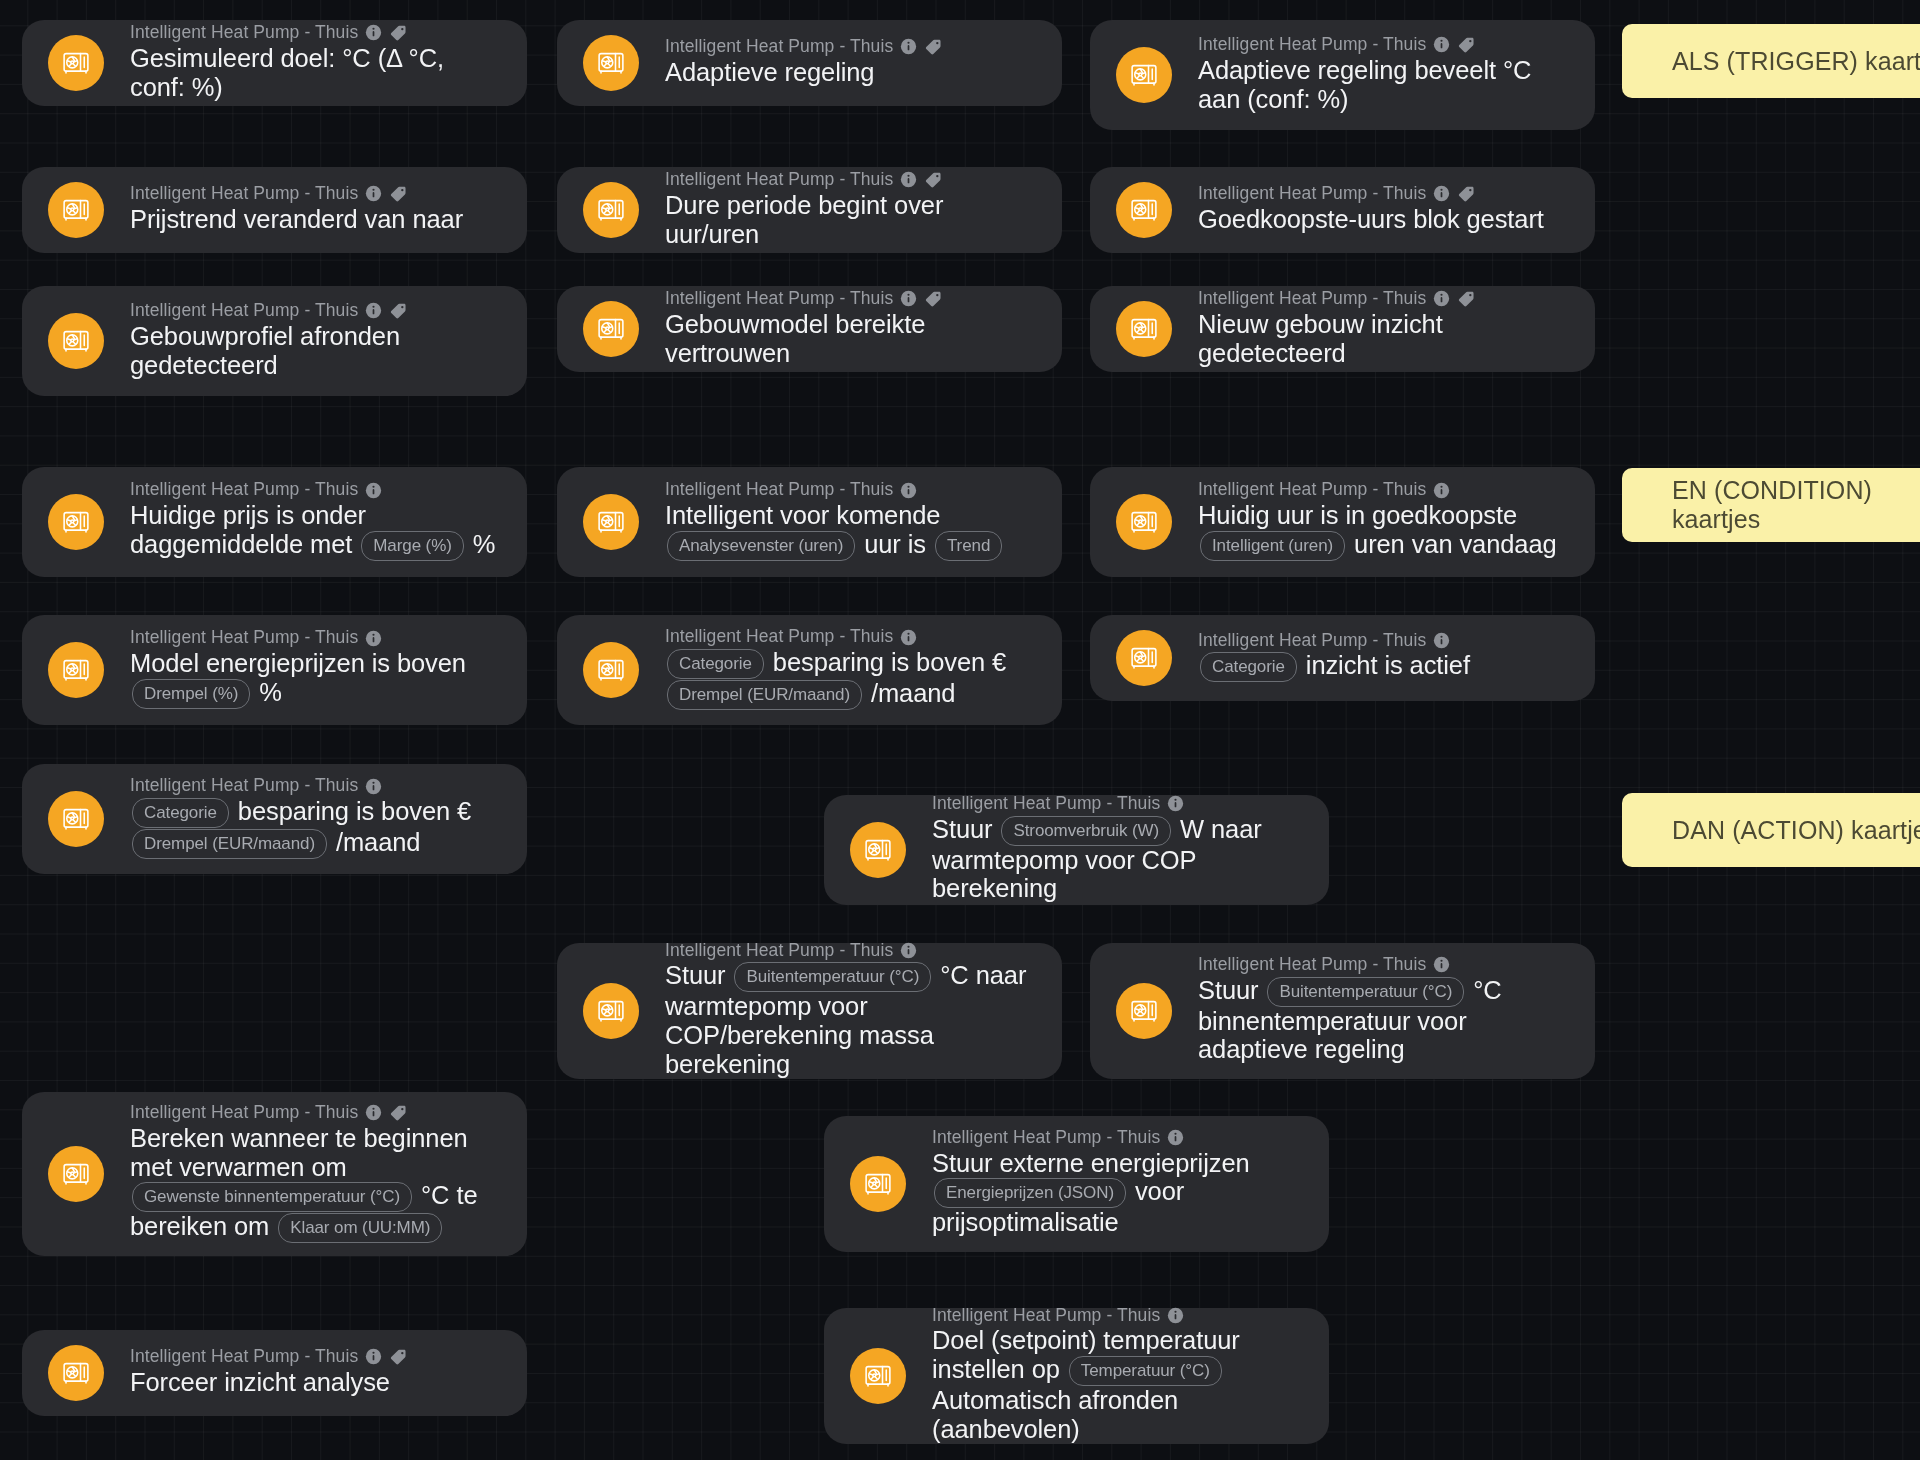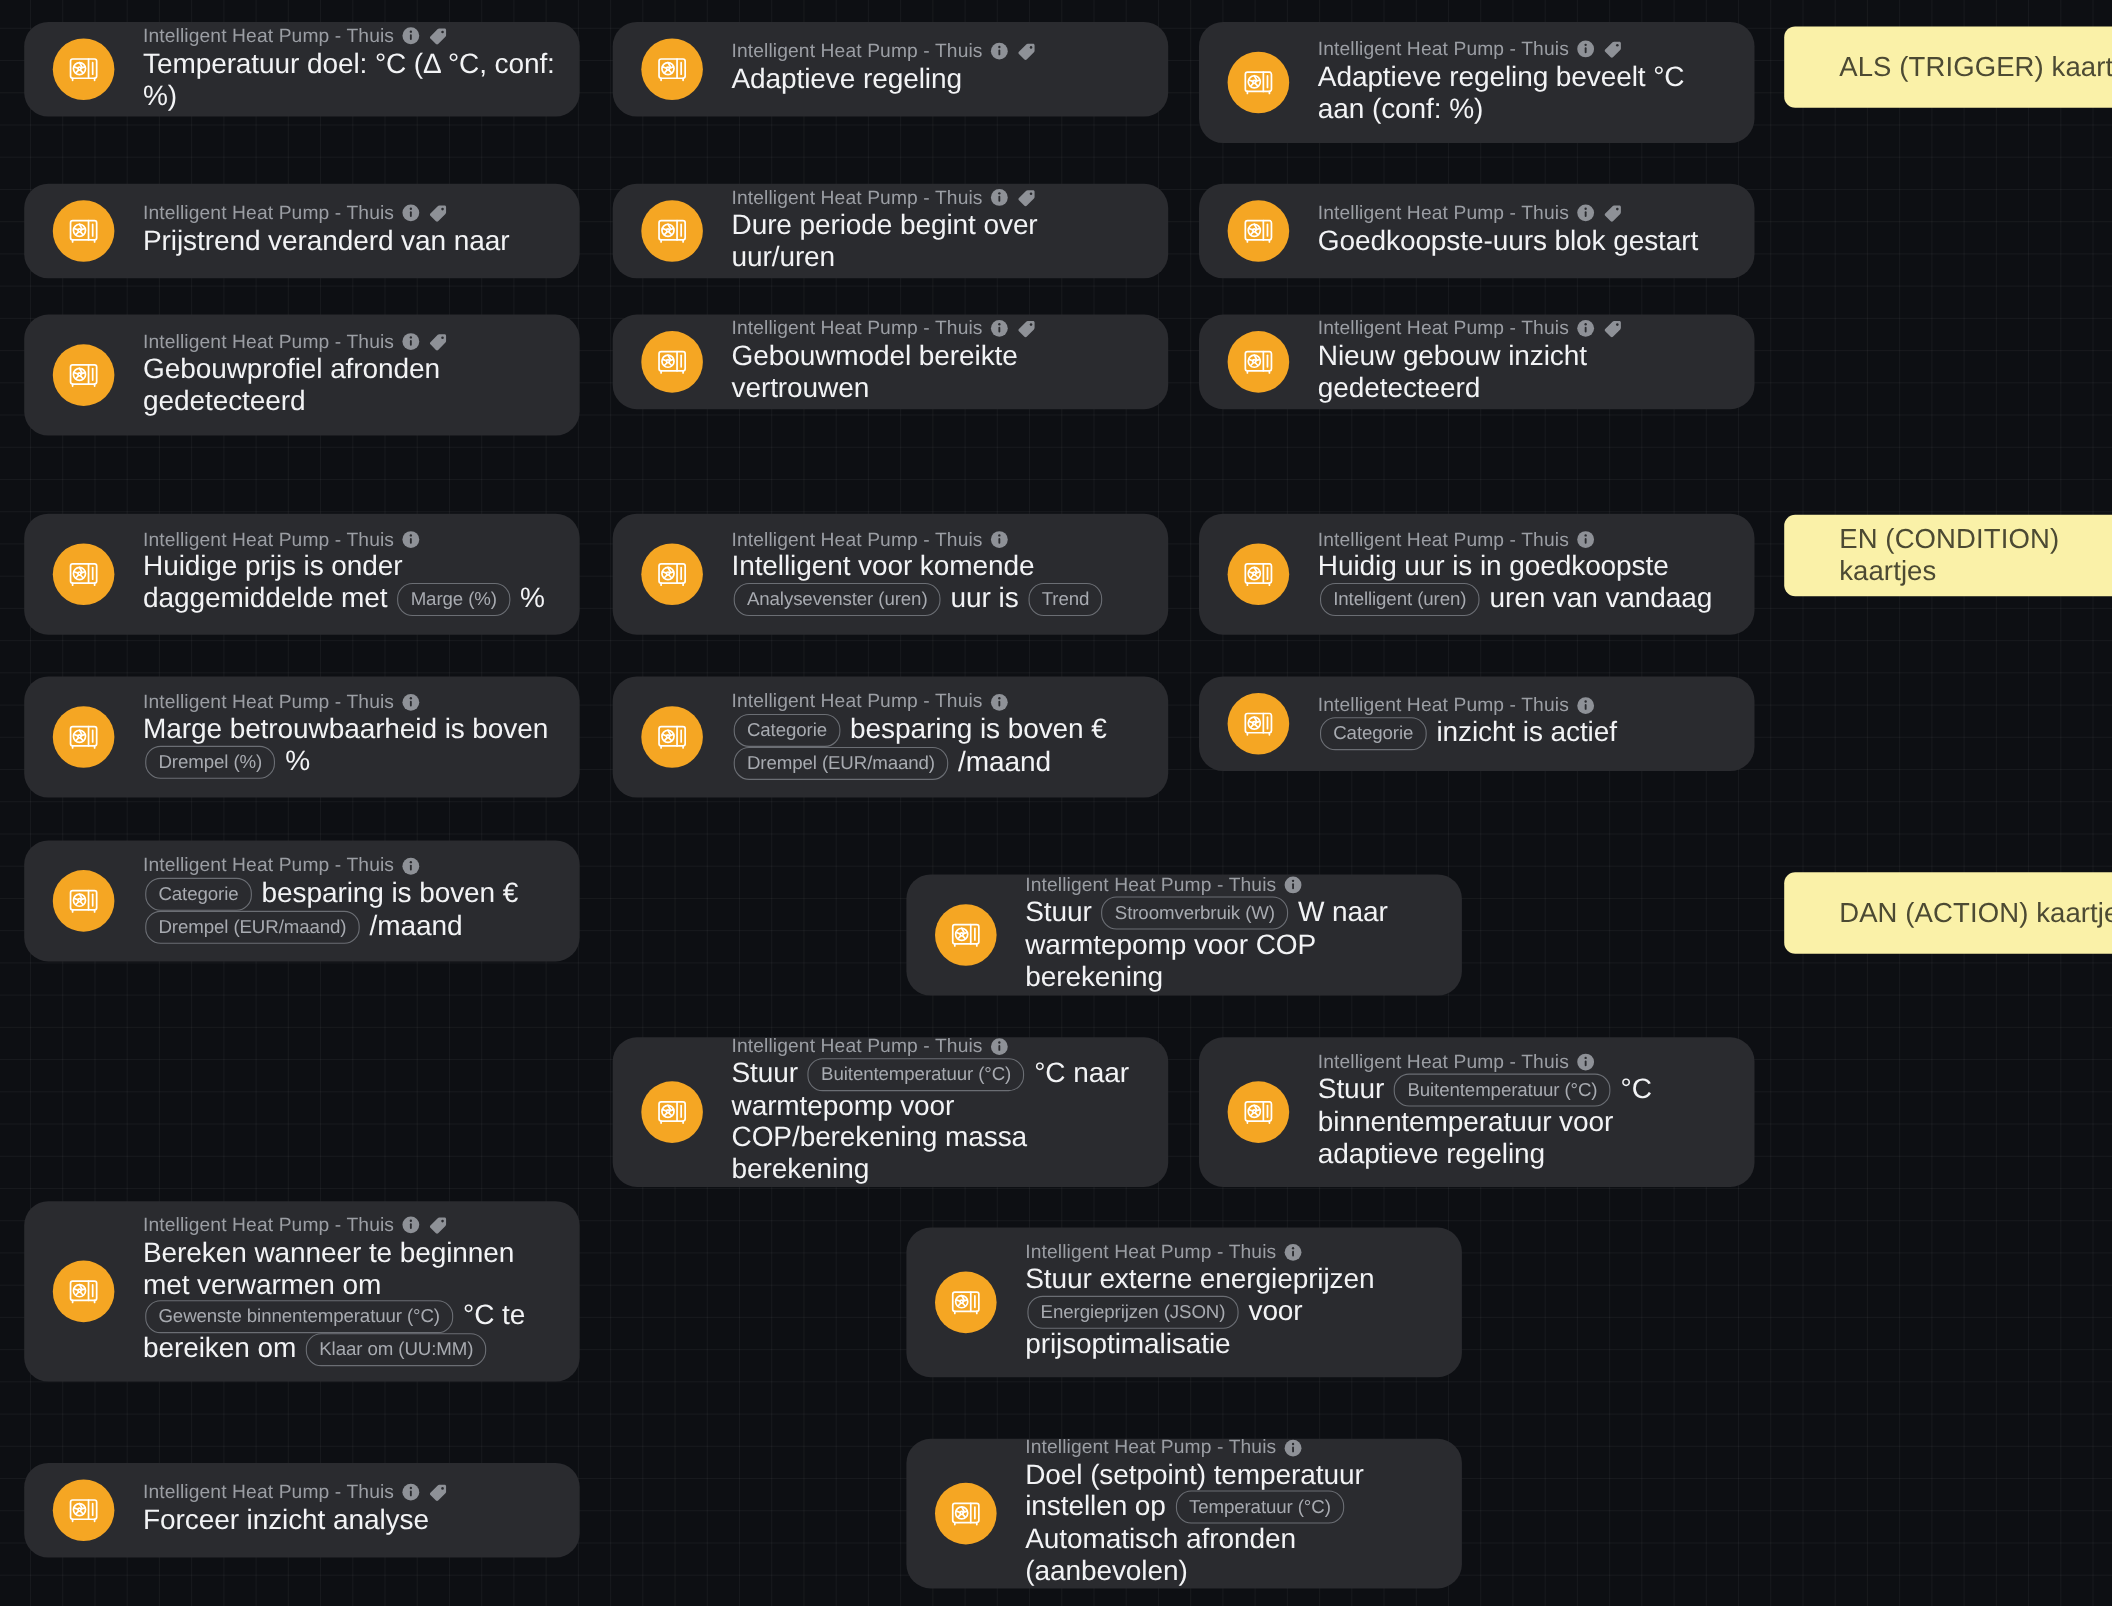--- a/index.html
+++ b/index.html
@@ -145,21 +145,21 @@
     <circle cx="10" cy="5.6" r="1.25" fill="#2a2b2f"></circle>
   </svg>
           </span>
           <span style="display: flex;">
             <svg class="tag-icon" width="19" height="19" viewBox="0 0 20 20" aria-hidden="true">
     <path d="M2.4 10.6 L9.4 3.6 C9.8 3.2 10.3 3 10.9 3 L16 3 C16.8 3 17.4 3.6 17.4 4.4 L17.4 9.5 C17.4 10.1 17.2 10.6 16.8 11 L9.8 18 C9.2 18.6 8.3 18.6 7.7 18 L2.4 12.7 C1.8 12.1 1.8 11.2 2.4 10.6 Z" fill="#8e9197"></path>
     <circle cx="14" cy="6.4" r="1.25" fill="#2a2b2f"></circle>
   </svg>
           </span>
         </div>
-        <div class="phrase"><span class="w">Temperatuur doel:</span> <span class="w">°C (Δ</span> <span class="w">°C, conf:</span> <span class="w">%)</span></div>
+        <div class="phrase"><span class="w">Gesimuleerd doel:</span> <span class="w">°C (Δ</span> <span class="w">°C, conf:</span> <span class="w">%)</span></div>
       </div>
     </div>
     <div class="card" style="left: 557px; top: 20px; width: 505px; height: 86px;">
       <div class="icon-wrap">
         <svg width="30" height="30" viewBox="0 0 24 24" fill="none" stroke="#fff" stroke-width="1.25" stroke-linecap="round" stroke-linejoin="round" aria-hidden="true">
     <rect x="2.5" y="4.5" width="19" height="14" rx="1.6"></rect>
     <line x1="15.6" y1="4.5" x2="15.6" y2="18.5"></line>
     <circle cx="9" cy="11.5" r="4.4"></circle>
     <circle cx="9" cy="11.5" r="1.1"></circle>
     <path d="M9 7.1 L10.6 9.9 M12.9 10.2 L10.1 11.2 M11.6 14.6 L9.7 12.6 M6.4 14.6 L8.3 12.6 M5.1 10.2 L7.9 11.2"></path>
@@ -517,21 +517,21 @@
         <div class="meta-row">
           <span class="meta-text">Intelligent Heat Pump - Thuis</span>
           <span style="display: flex;">
             <svg class="info-icon" width="17" height="17" viewBox="0 0 20 20" aria-hidden="true">
     <circle cx="10" cy="10" r="9" fill="#8e9197"></circle>
     <rect x="9" y="8.3" width="2" height="6.2" rx="1" fill="#2a2b2f"></rect>
     <circle cx="10" cy="5.6" r="1.25" fill="#2a2b2f"></circle>
   </svg>
           </span>
         </div>
-        <div class="phrase"><span class="w">Marge betrouwbaarheid is boven</span> <span class="chip">Drempel (%)</span> <span class="w">%</span></div>
+        <div class="phrase"><span class="w">Model energieprijzen is boven</span> <span class="chip">Drempel (%)</span> <span class="w">%</span></div>
       </div>
     </div>
     <div class="card" style="left: 557px; top: 615px; width: 505px; height: 110px;">
       <div class="icon-wrap">
         <svg width="30" height="30" viewBox="0 0 24 24" fill="none" stroke="#fff" stroke-width="1.25" stroke-linecap="round" stroke-linejoin="round" aria-hidden="true">
     <rect x="2.5" y="4.5" width="19" height="14" rx="1.6"></rect>
     <line x1="15.6" y1="4.5" x2="15.6" y2="18.5"></line>
     <circle cx="9" cy="11.5" r="4.4"></circle>
     <circle cx="9" cy="11.5" r="1.1"></circle>
     <path d="M9 7.1 L10.6 9.9 M12.9 10.2 L10.1 11.2 M11.6 14.6 L9.7 12.6 M6.4 14.6 L8.3 12.6 M5.1 10.2 L7.9 11.2"></path>

